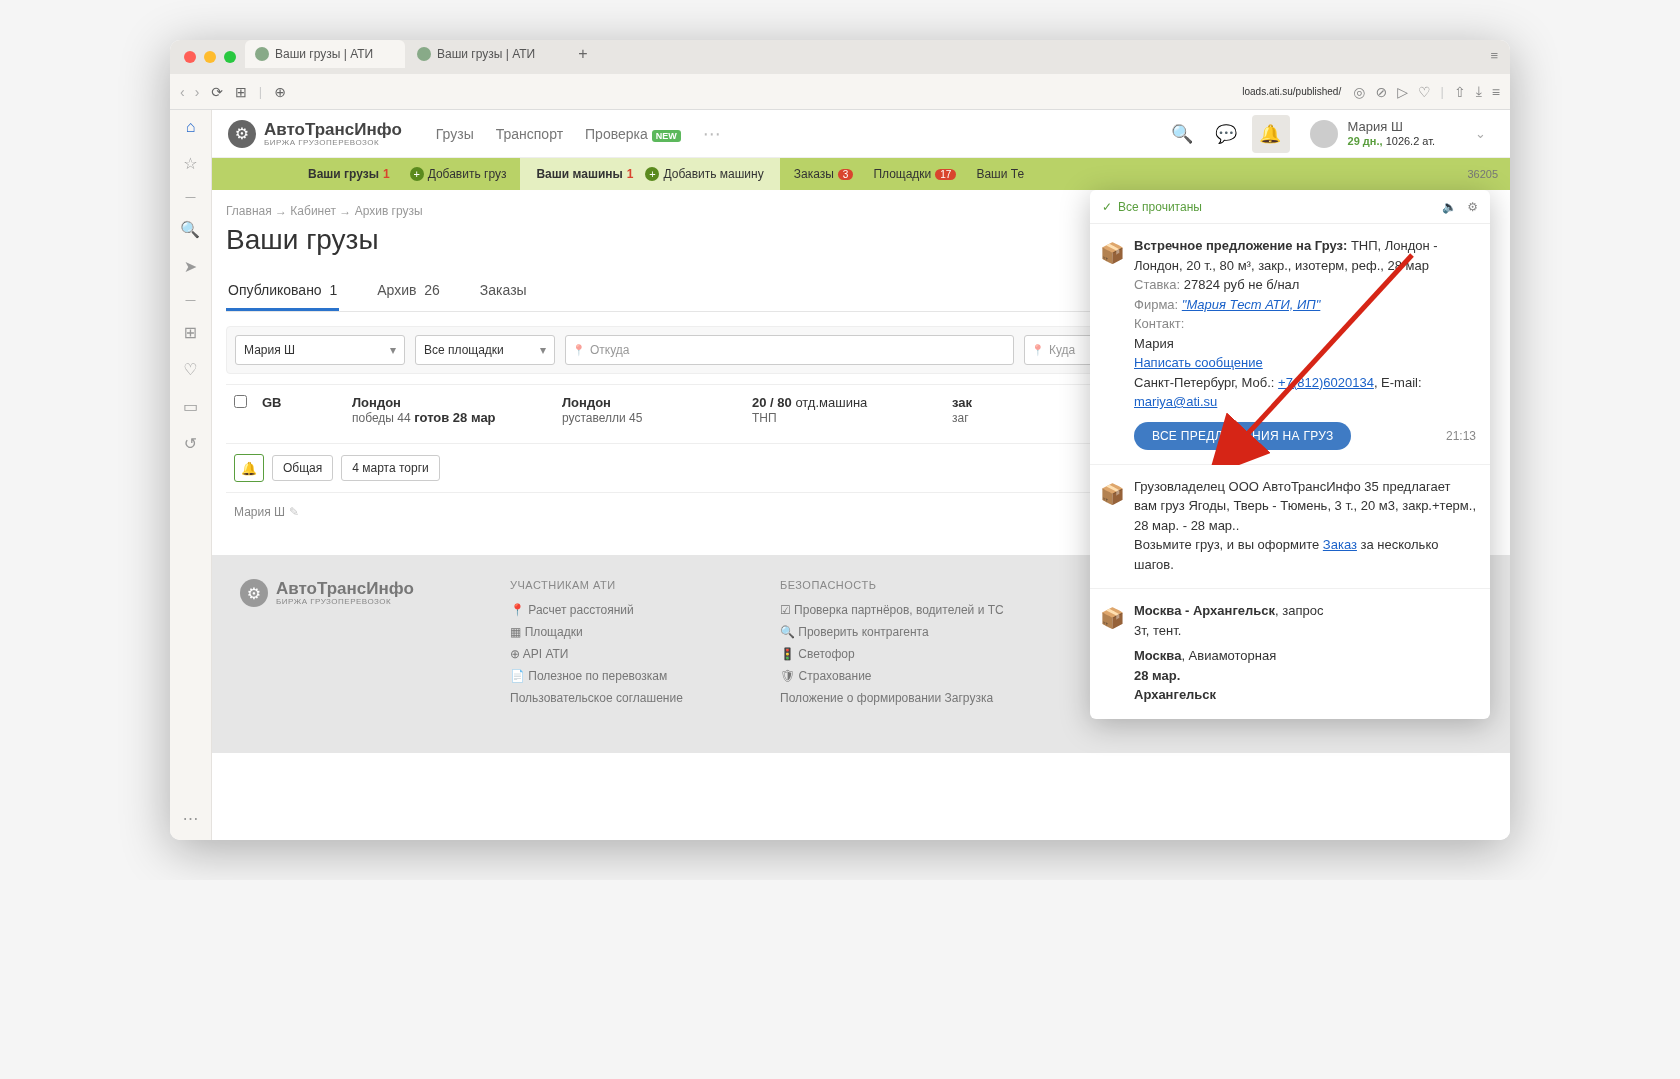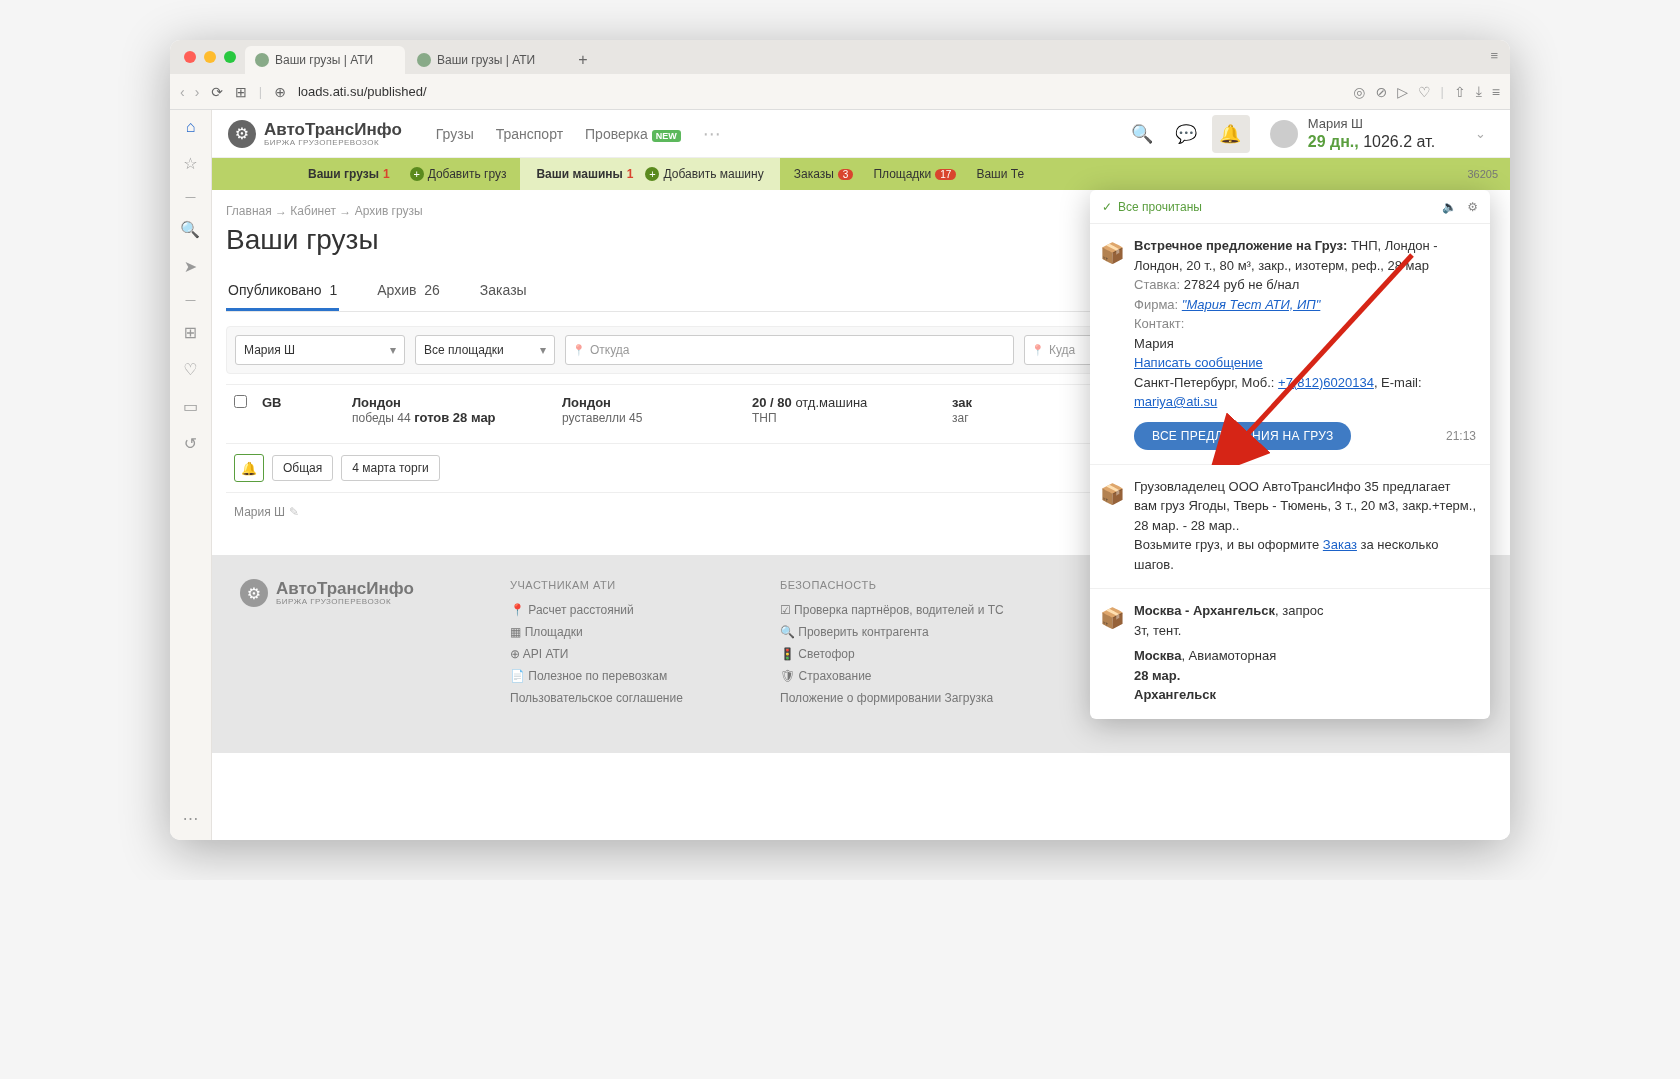--- a/index.html
+++ b/index.html
@@ -1,35 +1,35 @@
 <!DOCTYPE html>
 <html><head>
 <meta charset="utf-8">
 <style>
 * { box-sizing: border-box; margin: 0; padding: 0; }
 body { font-family: -apple-system, BlinkMacSystemFont, "Segoe UI", Arial, sans-serif; font-size: 13px; color: #333; background: #f5f5f5; }
 
 .mac-window { position: relative; width: 1340px; height: 800px; margin: 40px auto; background: #fff; border-radius: 10px; box-shadow: 0 10px 50px rgba(0,0,0,0.3); overflow: hidden; }
 
 
-.chrome-tabs { height: 34px; background: #e8e6e3; display: flex; align-items: flex-end; padding-left: 75px; position: relative; }
+.chrome-tabs { height: 34px; background: #e8e6e3; display: flex; align-items: flex-start; padding-left: 75px; position: relative; }
 .traffic-lights { position: absolute; left: 14px; top: 11px; display: flex; gap: 8px; }
 .tlight { width: 12px; height: 12px; border-radius: 50%; }
 .tlight.red { background: #ff5f57; }
 .tlight.yellow { background: #febc2e; }
 .tlight.green { background: #28c840; }
 .tab { height: 28px; background: #f7f5f2; border-radius: 6px 6px 0 0; padding: 0 28px 0 10px; display: flex; align-items: center; gap: 6px; font-size: 12px; color: #555; margin-right: 2px; min-width: 160px; position: relative; }
 .tab.inactive { background: transparent; }
 .tab-favicon { width: 14px; height: 14px; border-radius: 50%; background: #8a8; display:inline-block; }
 .tab-add { width: 28px; height: 28px; display: flex; align-items: center; justify-content: center; color: #666; font-size: 16px; }
 .chrome-tabs .hamburger { position: absolute; right: 12px; top: 8px; color: #888; }
 
 .chrome-addr { height: 36px; background: #f7f5f2; border-bottom: 1px solid #ddd; display: flex; align-items: center; padding: 0 10px; gap: 12px; color: #666; }
 .chrome-addr .nav-arrows { display: flex; gap: 10px; font-size: 14px; color: #aaa; }
-.chrome-addr .url { flex: 1; color: #333; font-size: 13px; }
+.chrome-addr .url { flex: 1; color: #333; font-size: 10px; text-align: right; }
 .chrome-addr .right-icons { display: flex; gap: 10px; color: #888; align-items: center; }
 .addr-icon { font-size: 14px; }
 
 .content-wrap { display: flex; height: calc(100% - 70px); }
 .left-rail { width: 42px; background: #f7f5f2; border-right: 1px solid #e5e2de; display: flex; flex-direction: column; align-items: center; padding-top: 8px; gap: 18px; color: #999; }
 .left-rail .rail-home { color: #2a6bcc; }
 .rail-icon { font-size: 16px; }
 
 .page { flex: 1; overflow: hidden; position: relative; background: #fff; }
 
@@ -43,21 +43,21 @@
 .main-nav .nav-item { cursor: pointer; }
 .new-badge { background: #5cb85c; color: #fff; font-size: 9px; padding: 1px 4px; border-radius: 3px; margin-left: 4px; font-weight: bold; }
 .header-spacer { flex: 1; }
 .header-icons { display: flex; gap: 6px; align-items: center; }
 .hicon { width: 38px; height: 38px; display: flex; align-items: center; justify-content: center; font-size: 18px; color: #999; border-radius: 4px; }
 .hicon.bell-active { background: #e8e6e2; color: #777; }
 .user-block { display: flex; align-items: center; gap: 10px; margin-left: 12px; padding: 4px 8px; }
 .avatar { width: 28px; height: 28px; border-radius: 50%; background: #ccc; }
 .user-info { line-height: 1.2; }
 .user-name { font-size: 13px; color: #555; }
-.user-sub { font-size: 16px; }
+.user-sub { font-size: 11px; }
 .user-sub .green { color: #5a9e3e; font-weight: bold; }
 
 
 .subnav { height: 32px; background: #b9d267; display: flex; align-items: center; padding: 0 0 0 90px; font-size: 12px; gap: 8px; position: relative; }
 .subnav-item { padding: 0 6px; color: #333; display: flex; align-items: center; gap: 4px; }
 .subnav-item.active { font-weight: bold; }
 .subnav-plus { width: 14px; height: 14px; border-radius: 50%; background: #5a8a1e; color: #fff; display: inline-flex; align-items: center; justify-content: center; font-size: 11px; }
 .subnav-light { background: #e5efc1; height: 100%; display: flex; align-items: center; padding: 0 10px; }
 .red-badge { background: #d9442e; color: #fff; border-radius: 8px; font-size: 10px; padding: 0 5px; min-width: 14px; text-align: center; }
 .subnav-faded { color: #777; position: absolute; right: 12px; font-size: 11px; }

